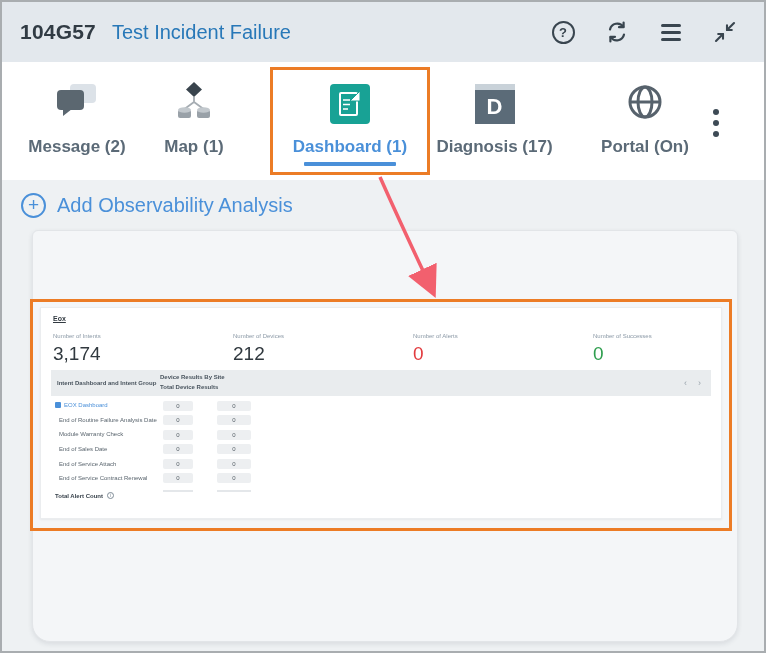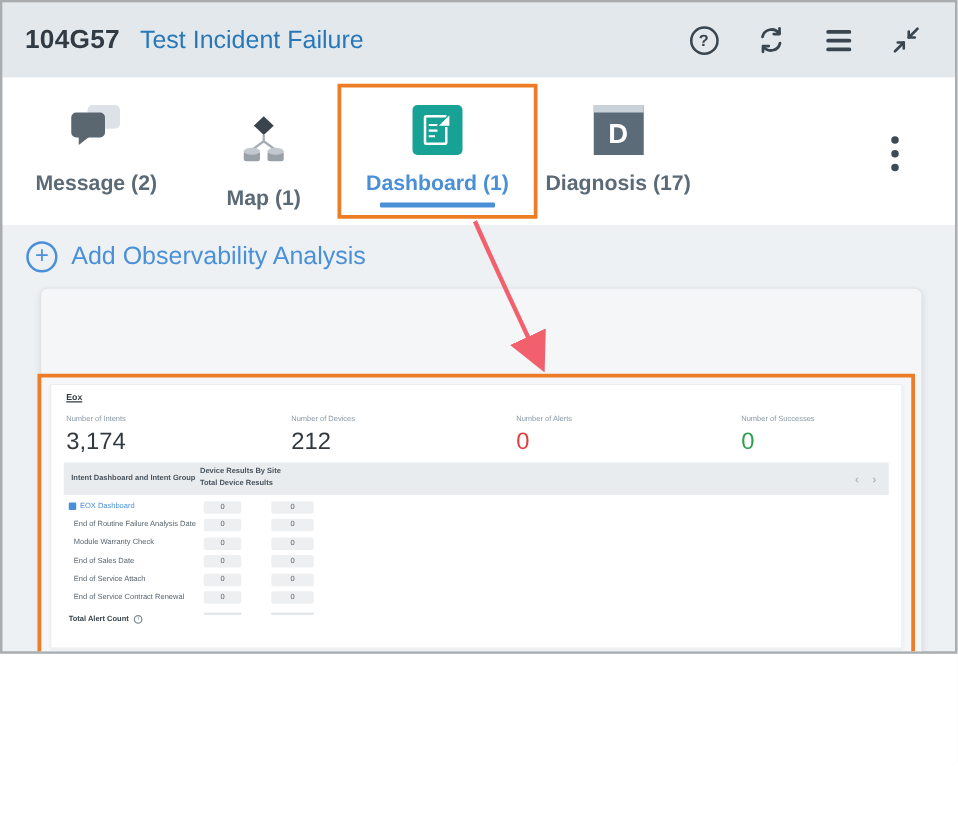--- a/index.html
+++ b/index.html
@@ -1,19 +1,19 @@
 <!DOCTYPE html>
 <html style="--orange: #ec7c26; --arrow: #f2606e; --teal: #18a295; --blue: #4a90d9; --titleblue: #2878b8; --red: #e23b3f; --green: #2f9e4f;"><head>
 <meta charset="utf-8">
 <title>Incident Pane</title>
 <style>
   * { margin:0; padding:0; box-sizing:border-box; }
   body { background:#fff; font-family:"Liberation Sans", sans-serif; }
   .frame {
-    position:relative; width:766px; height:523px;
+    position:relative; width:766px; height:653px;
     border:2px solid #a9adb0; background:#eef1f3; overflow:hidden;
     font-family:"Liberation Sans", sans-serif;
   }
   
   .hdr {
     position:absolute; left:0; top:0; right:0; height:60px;
     background:#e3e8ed; display:flex; align-items:center;
   }
   .inc-id { margin-left:18px; font-size:21px; font-weight:700; color:#313b44; letter-spacing:.2px; }
   .inc-title { margin-left:16px; font-size:20px; color:var(--titleblue); }
@@ -24,21 +24,21 @@
     display:flex; align-items:center; justify-content:center;
     font-size:13px; font-weight:700; color:#39454f;
   }
   .menu-bars { display:flex; flex-direction:column; gap:4px; }
   .menu-bars i { display:block; width:20px; height:3px; background:#39454f; border-radius:1.5px; }
   .hicon svg { stroke:#39454f; }
   
   .tabbar { position:absolute; left:0; top:60px; right:0; height:118px; background:#ffffff; }
   .tab { position:absolute; top:0; height:118px; display:flex; flex-direction:column; align-items:center; cursor:pointer; }
   .tab-message   { left:0;    width:150px; }
-  .tab-map       { left:150px; width:118px;justify-content:center; }
+  .tab-map       { left:133px; width:118px; }
   .tab-dashboard { left:268px; width:160px; }
   .tab-diagnosis { left:420px; width:145px; }
   .tab-portal    { left:570px; width:146px; }
   .tab-iconbox { margin-top:18px; height:48px; display:flex; align-items:center; justify-content:center; }
   .tab-label { margin-top:9px; font-size:17px; font-weight:600; color:#5b6a77; white-space:nowrap; }
   .tab.active .tab-label { color:var(--blue); }
   .tab-underline { width:92px; height:4px; background:var(--blue); margin-top:5px; border-radius:1px; }
   .orange-tab-box {
     position:absolute; left:268px; top:5px; width:160px; height:108px;
     border:3px solid var(--orange); z-index:3; pointer-events:none;
@@ -203,20 +203,32 @@
     <div class="tab tab-diagnosis">
       <div class="tab-iconbox">
         <span class="icon-diagnosis">
           <span class="strip"></span>
           <span class="dletter">D</span>
         </span>
       </div>
       <span class="tab-label">Diagnosis (17)</span>
     </div>
 
+    <div class="tab tab-portal">
+      <div class="tab-iconbox">
+        <span>
+          <svg width="42" height="42" viewBox="0 0 42 42" fill="none" stroke="#57626c" stroke-width="3">
+            <circle cx="21" cy="21" r="15"></circle>
+            <ellipse cx="21" cy="21" rx="7" ry="15"></ellipse>
+            <path d="M6 21h30"></path>
+          </svg>
+        </span>
+      </div>
+      <span class="tab-label">Portal (On)</span>
+    </div>
 
     <div class="kebab">
         <i></i>
         <i></i>
         <i></i>
       </div>
     <div class="orange-tab-box"></div>
   </div>
 
   <div class="addrow">

